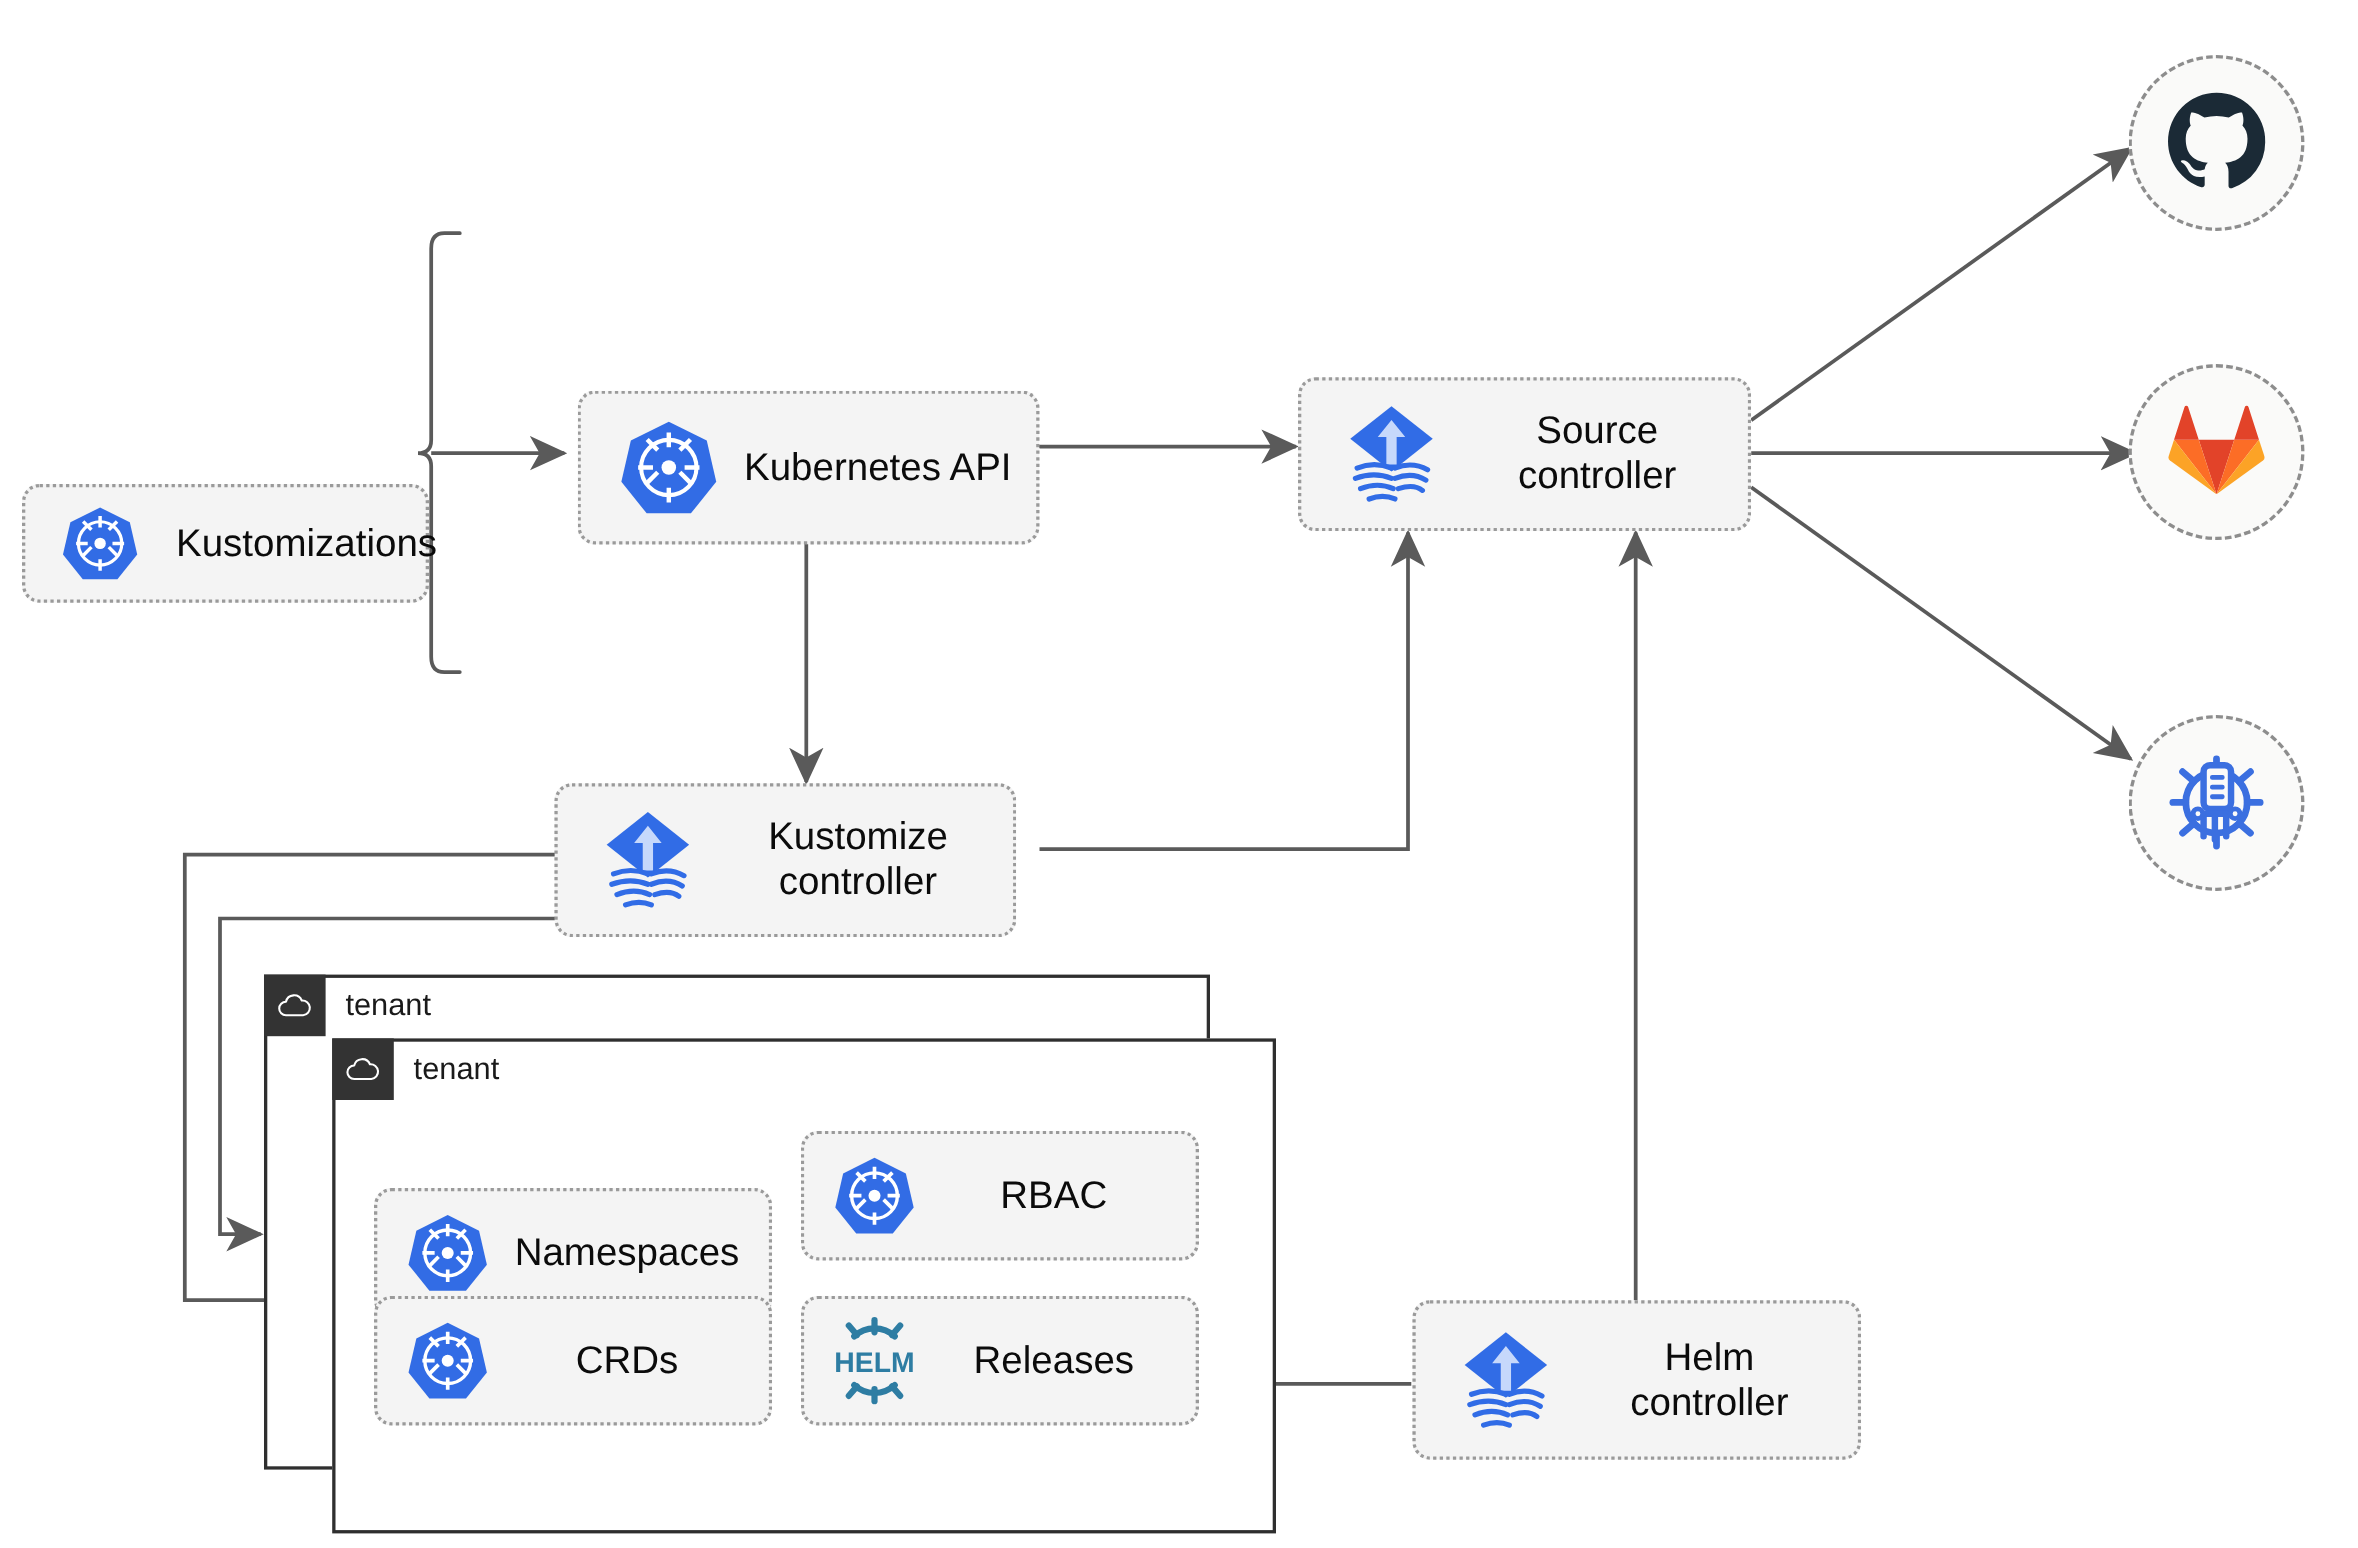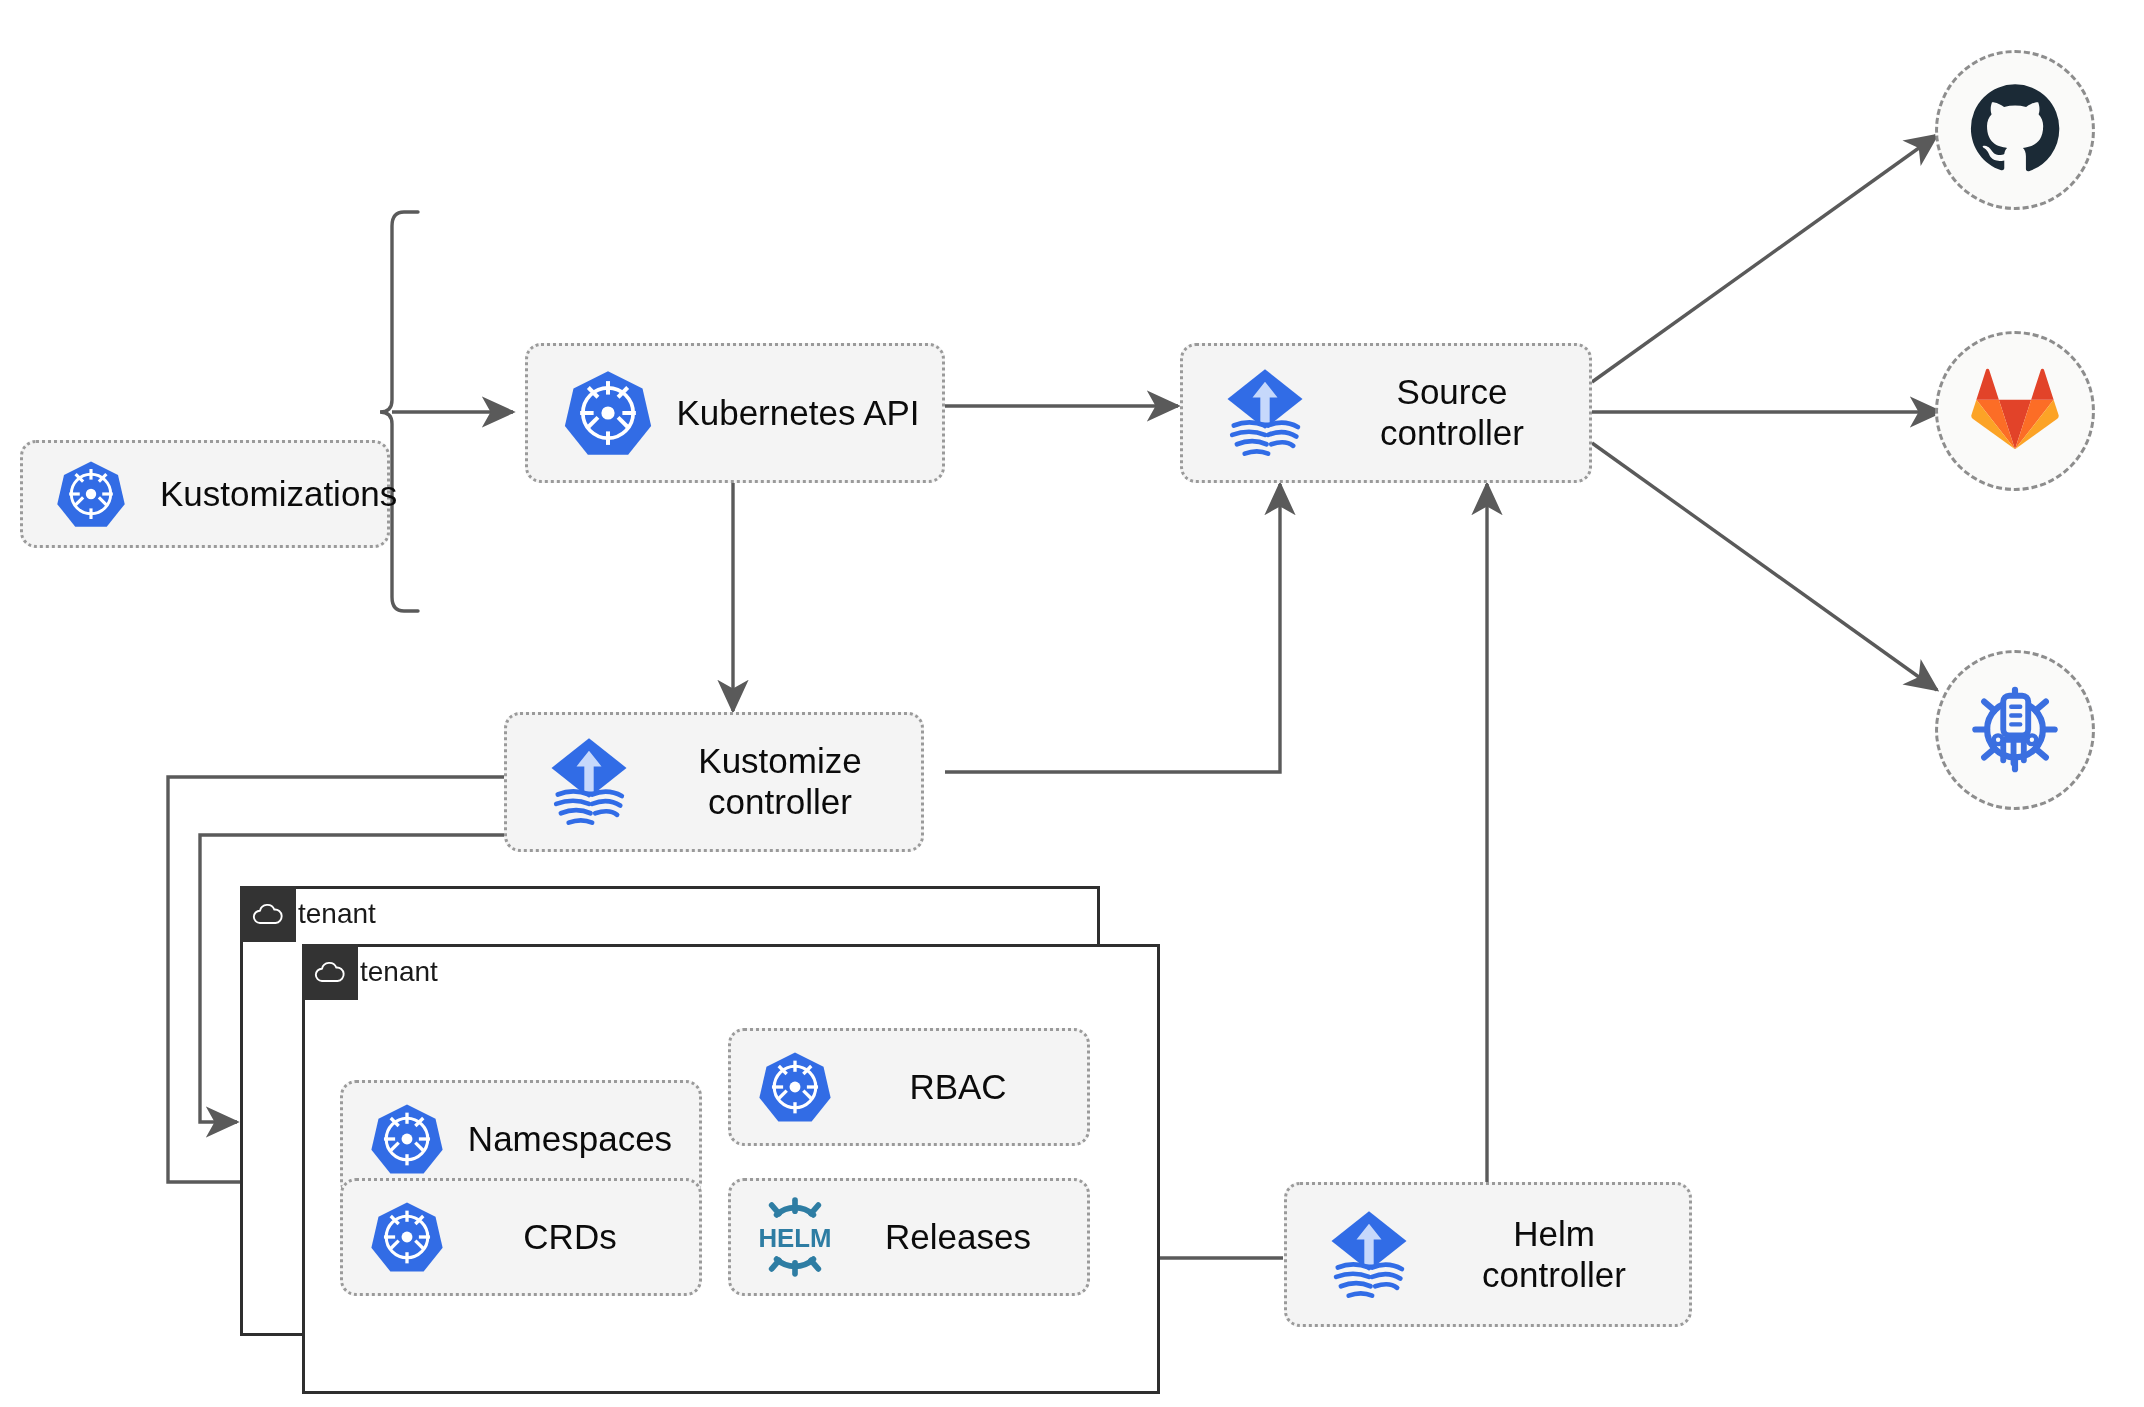--- a/index.html
+++ b/index.html
@@ -77,21 +77,21 @@
     z-index: 6;
   }
   .tenant .tbadge {
     width: 56px; height: 56px;
     background: #333333;
     display: flex;
     align-items: center;
     justify-content: center;
   }
   .tenant .tname {
-    margin-left: 2px;
+    margin-left: 18px;
     font-size: 28px;
     color: #1a1a1a;
     background: #ffffff;
     padding-right: 10px;
   }
   .tenant-inner { z-index: 7; }
 
   .k8s-lbl { font-size: 35px; }
 </style>
 </head>
@@ -153,21 +153,21 @@
           <path d="M38 36l2-2 6.7 6.7-2 2z"></path>
           <path d="M44.7 13.3l2 2-6.7 6.7-2-2z"></path>
           <path d="M24 34l2 2-6.7 6.7-2-2z"></path>
         </g>
         <circle cx="32" cy="32" r="17.5" fill="none" stroke="#ffffff" stroke-width="2.6"></circle>
       </svg>
     </span>
     <span class="lbl">Kustomizations</span>
   </div>
 
-  <div class="card" style="left:525px; top:343px; width:420px; height:140px;">
+  <div class="card" style="left:525px; top:355px; width:420px; height:140px;">
     <span class="ico" style="width:120px; margin-left:20px;">
       <svg width="92" height="92" viewBox="0 0 64 64">
         <path d="M32 3 L56 15 L62 41 L46 61 L18 61 L2 41 L8 15 Z" fill="#326CE5"></path>
         <g fill="#ffffff">
           <circle cx="32" cy="32" r="4.6"></circle>
           <path d="M30.6 9.8h2.8v9.4h-2.8z"></path>
           <path d="M30.6 44.8h2.8v9.4h-2.8z"></path>
           <path d="M12.6 30.6h9.4v2.8h-9.4z"></path>
           <path d="M42 30.6h9.4v2.8H42z"></path>
           <path d="M17.3 15.3l2-2 6.7 6.7-2 2z"></path>

